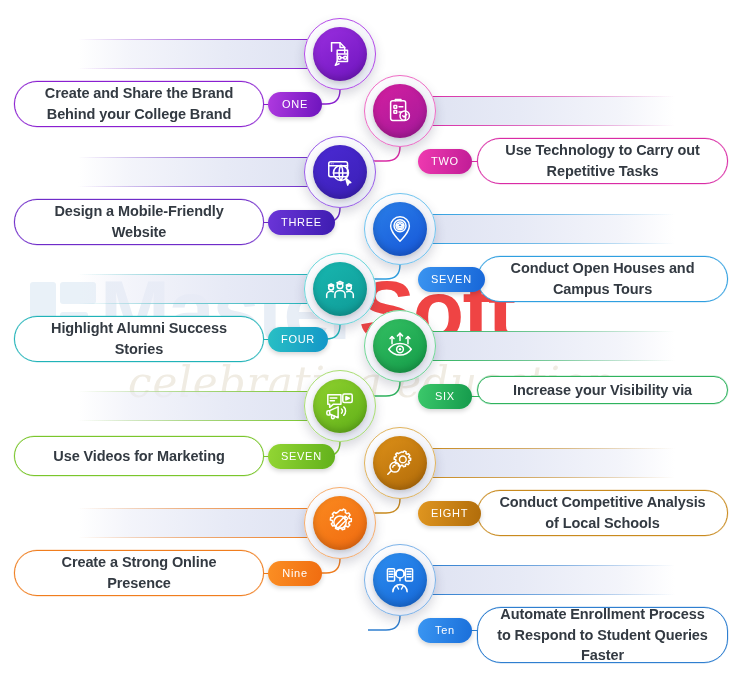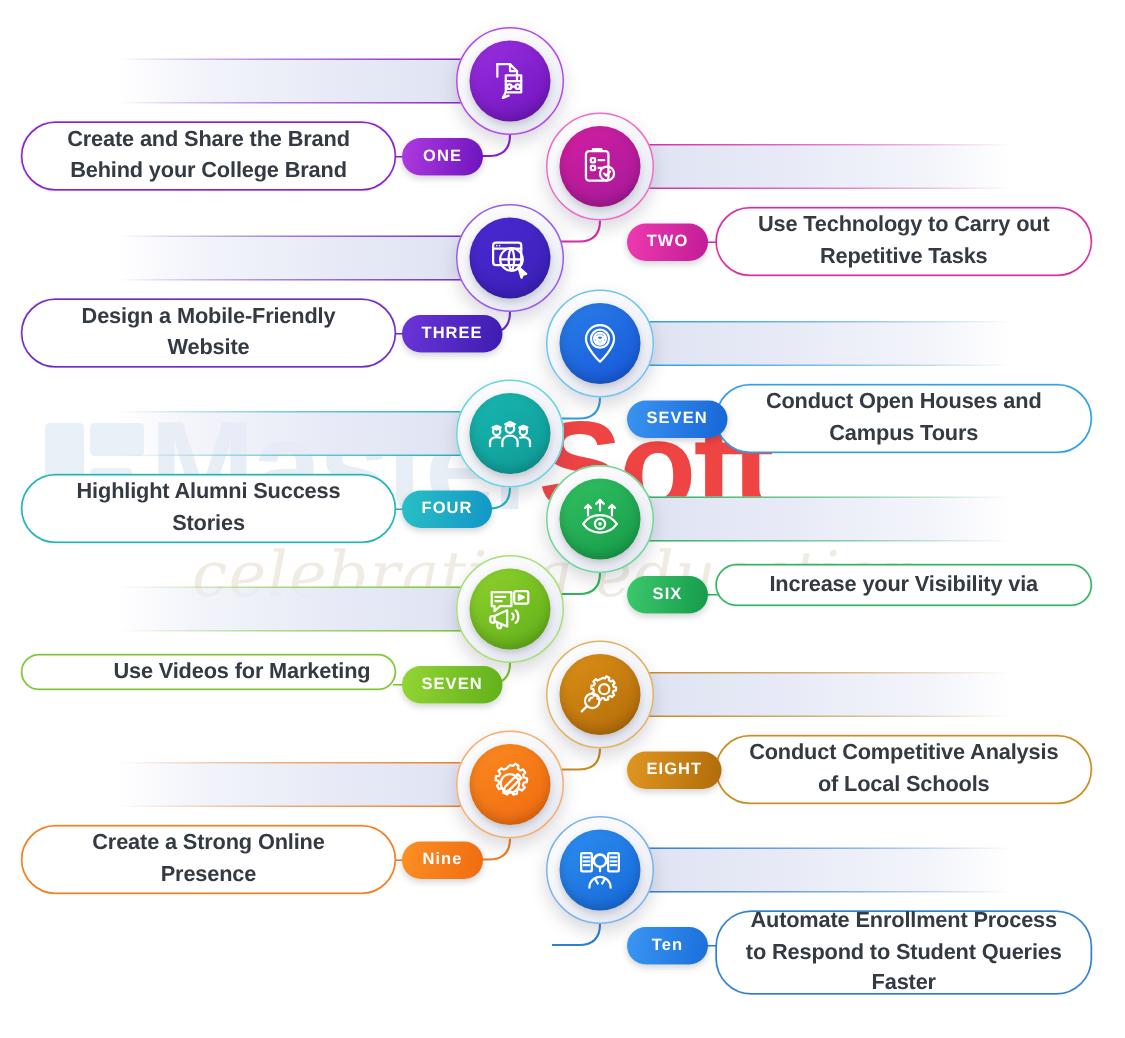--- a/index.html
+++ b/index.html
@@ -123,21 +123,21 @@
     position: absolute;
     height: 25px;
     min-width: 54px;
     padding: 0 13px;
     border-radius: 13px;
     display: flex;
     align-items: center;
     justify-content: center;
     color: #ffffff;
     font-size: 11px;
-    font-weight: bold;
+    font-weight: normal;
     letter-spacing: 0.7px;
     z-index: 6;
     box-shadow: 0 2px 5px rgba(0,0,0,0.18);
     white-space: nowrap;
   }
 
   
   .pill {
     position: absolute;
     background: #ffffff;
@@ -386,21 +386,21 @@
         <div class="arm" style="left: 78px; width: 238px; top: 391px;">
           <div class="armfill" style="background:linear-gradient(90deg, rgba(236,238,248,0) 0%, rgba(234,236,247,0.55) 22%, #e7eaf6 62%, #dfe3f2 100%)"></div>
        <div class="armline top" style="background:linear-gradient(90deg, rgba(122,198,44,0) 0%, rgba(122,198,44,0.55) 45%, #7ac62c 100%)"></div>
        <div class="armline bot" style="background:linear-gradient(90deg, rgba(122,198,44,0) 0%, rgba(122,198,44,0.55) 45%, #7ac62c 100%)"></div>
         </div>
         <svg class="elbow" width="100" height="80" style="left: 290px; top: 406px;">
           <path d="M 50 30 L 50 36 Q 50 50 36 50 L 18 50" fill="none" stroke="#7ac62c" stroke-width="1.4"></path>
         </svg>
         <div class="badge" style="background: linear-gradient(100deg, rgb(147, 214, 52) 0%, rgb(97, 176, 27) 100%); top: 443.5px; left: 268px;">SEVEN</div>
         <div class="stub" style="background: rgb(122, 198, 44); top: 456px; left: 262px; width: 8px;"></div>
-        <div class="pill" style="border-color: rgb(122, 198, 44); height: 24px; top: 436px; left: 14px; width: 250px; box-shadow: rgba(122, 198, 44, 0.35) 0px 0px 0px 0.4px; justify-content: flex-end;">
+        <div class="pill" style="border-color: rgb(122, 198, 44); height: 40px; top: 436px; left: 14px; width: 250px; box-shadow: rgba(122, 198, 44, 0.35) 0px 0px 0px 0.4px;">
           <span>Use Videos for Marketing</span>
         </div>
         <div class="node" style="left: 304px; top: 370px;">
           <div class="ring"></div>
      <div class="ringborder" style="border-color:#aade72"></div>
      <div class="disc" style="background:linear-gradient(145deg, #8fd22e 0%, #5fae18 100%);
                  box-shadow: inset 0 -3px 7px rgba(0,0,0,0.18), 0 2px 5px rgba(0,0,0,0.18);">
        <svg width="30" height="30" viewBox="0 0 32 32">
               <g stroke="#fff" fill="none" stroke-width="1.6" stroke-linecap="round" stroke-linejoin="round">
     <path d="M3 4h14v10H9l-4 3.4V14H3z"></path>

